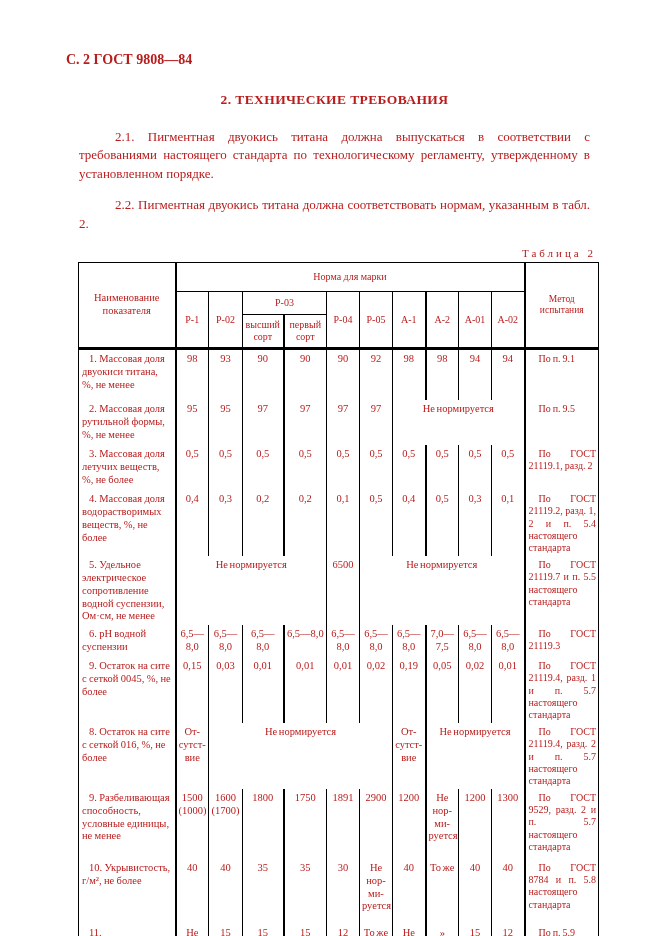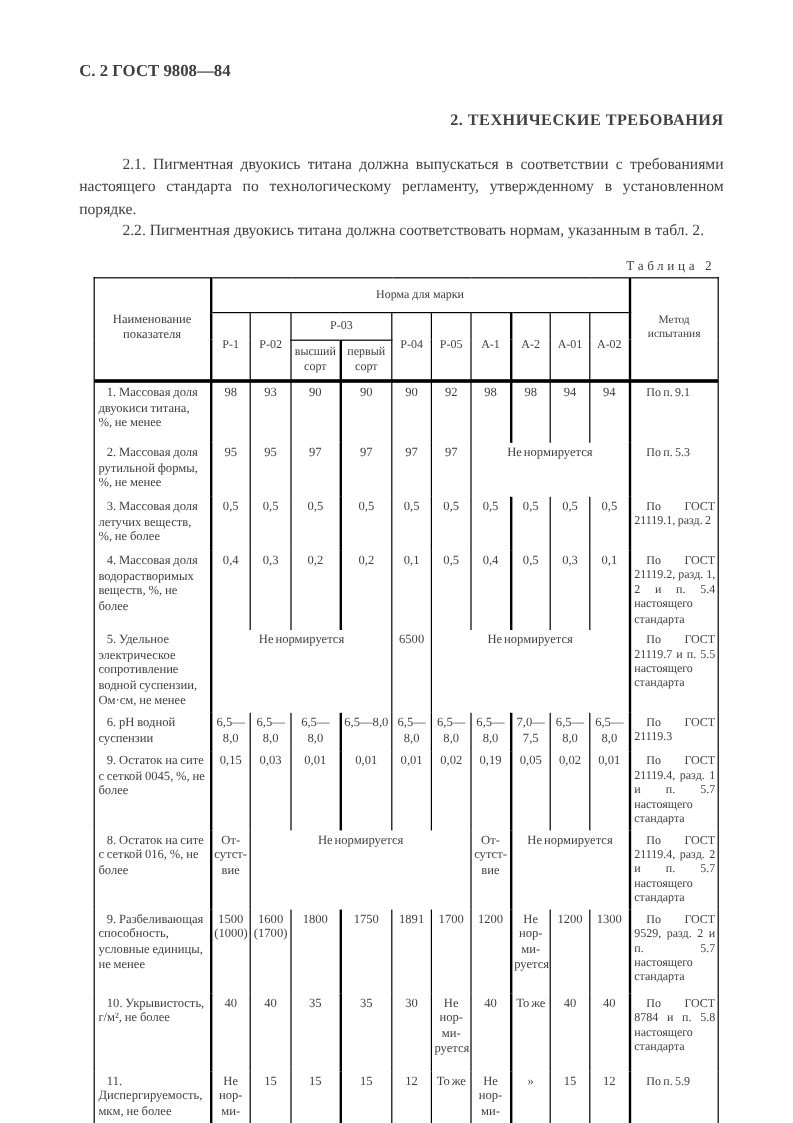--- a/index.html
+++ b/index.html
@@ -1,23 +1,23 @@
 <!DOCTYPE html>
 <html><head>
 <meta charset="utf-8">
 <style>
   html,body{margin:0;padding:0;background:#e8e8e8;}
   .page{
     width:661px;height:936px;background:#ffffff;position:relative;
-    font-family:"Liberation Serif","DejaVu Serif",serif;color:#404040;
+    font-family:"Liberation Serif","DejaVu Serif",serif;color:#b91c1c;
     overflow:hidden;box-sizing:border-box;padding:52px 58px 11px 66px;
   }
   .doc-header{font-size:14px;font-weight:bold;margin:0 0 24px 0;}
-  .section-title{font-size:13.5px;font-weight:bold;text-align:right;margin:0 0 20px 0;letter-spacing:.4px;}
-  .para{font-size:13px;line-height:1.42;text-align:justify;margin:0;text-indent:36px;}
+  .section-title{font-size:13.5px;font-weight:bold;text-align:center;margin:0 0 20px 0;letter-spacing:.4px;}
+  .para{font-size:13px;line-height:1.42;text-align:justify;margin:13px;text-indent:36px;}
   .table-wrap{margin:14px 0 0 12px;width:520px;}
   .table-label{font-size:11px;letter-spacing:3px;text-align:right;margin:0 2px 3px 0;}
   table.gost{
     border-collapse:collapse;table-layout:fixed;width:520px;
     font-size:10.5px;line-height:1.22;
     border-left:1.5px solid #000;border-right:1.5px solid #000;border-top:1.5px solid #000;
   }
   thead th{
     border:1px solid #000;font-weight:normal;text-align:center;vertical-align:middle;
     padding:1px;font-size:10px;overflow:hidden;
@@ -117,21 +117,21 @@
             <td class="c-name">
               <div class="nm">2. Массовая доля рутильной формы, %, не менее</div>
             </td>
             <td class="c-val tl">95</td>
             <td class="c-val">95</td>
             <td class="c-val">97</td>
             <td class="c-val tl">97</td>
             <td class="c-val">97</td>
             <td class="c-val">97</td>
             <td class="c-val" colspan="4">Не нормируется</td>
-            <td class="c-method tl">По п. 5.3</td>
+            <td class="c-method tl">По п. 9.5</td>
           </tr>
           <tr class="row-3">
             <td class="c-name">
               <div class="nm">3. Массовая доля летучих веществ, %, не более</div>
             </td>
             <td class="c-val tl">0,5</td>
             <td class="c-val">0,5</td>
             <td class="c-val">0,5</td>
             <td class="c-val tl">0,5</td>
             <td class="c-val">0,5</td>
@@ -225,21 +225,21 @@
             <td class="c-name">
               <div class="nm">9. Разбеливающая способность, условные единицы, не менее</div>
             </td>
             <td class="c-val tl">1500
 (1000)</td>
             <td class="c-val">1600
 (1700)</td>
             <td class="c-val">1800</td>
             <td class="c-val tl">1750</td>
             <td class="c-val">1891</td>
-            <td class="c-val">1700</td>
+            <td class="c-val">2900</td>
             <td class="c-val">1200</td>
             <td class="c-val tl">Не
 нор-
 ми-
 руется</td>
             <td class="c-val">1200</td>
             <td class="c-val">1300</td>
             <td class="c-method tl">По ГОСТ 9529, разд. 2 и п. 5.7 настоящего стандарта</td>
           </tr>
           <tr class="row-10">

